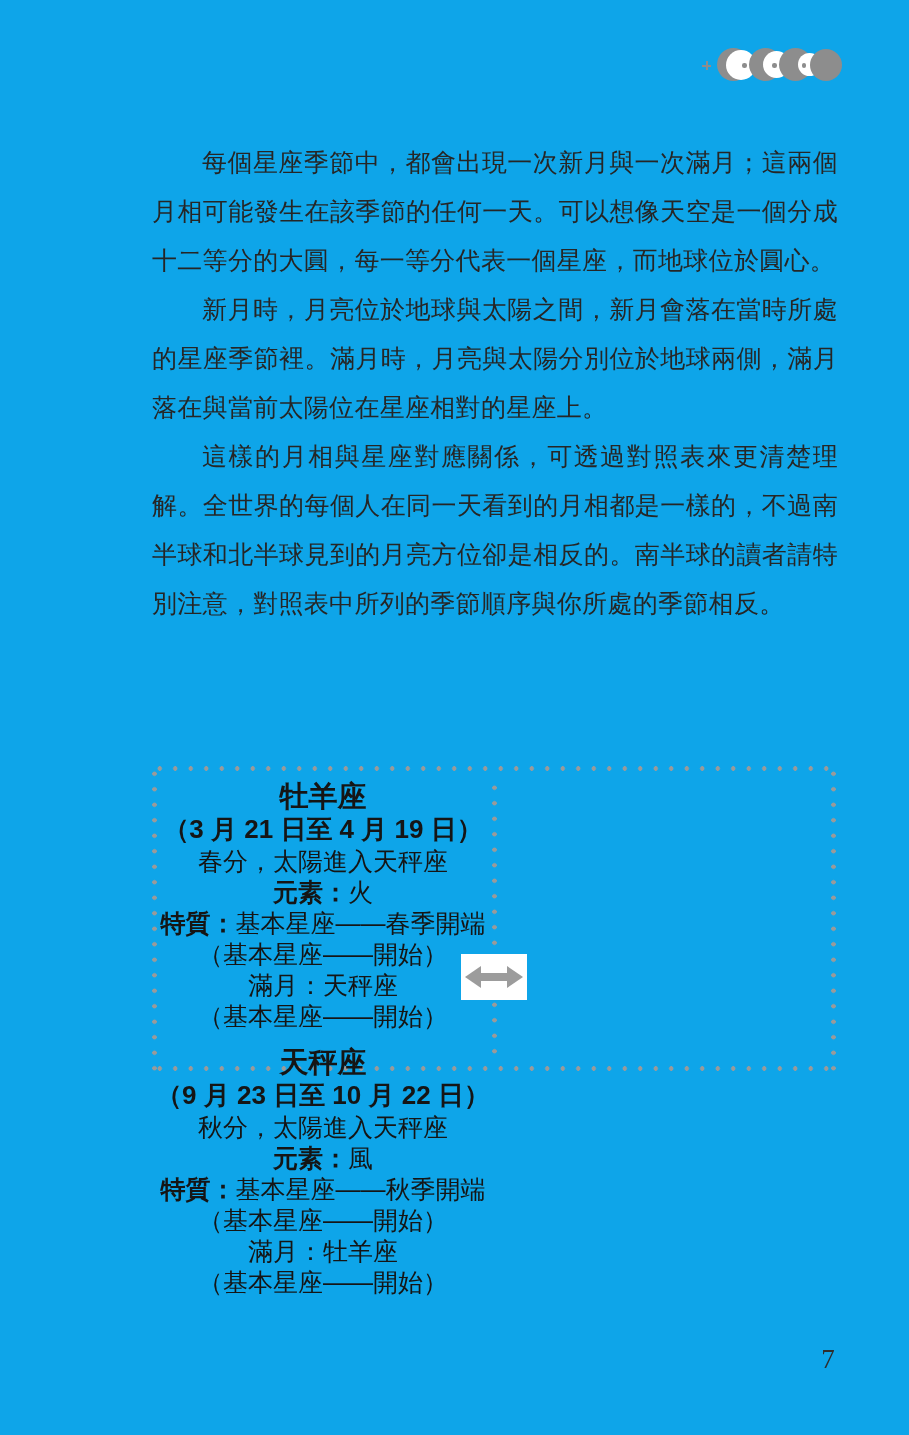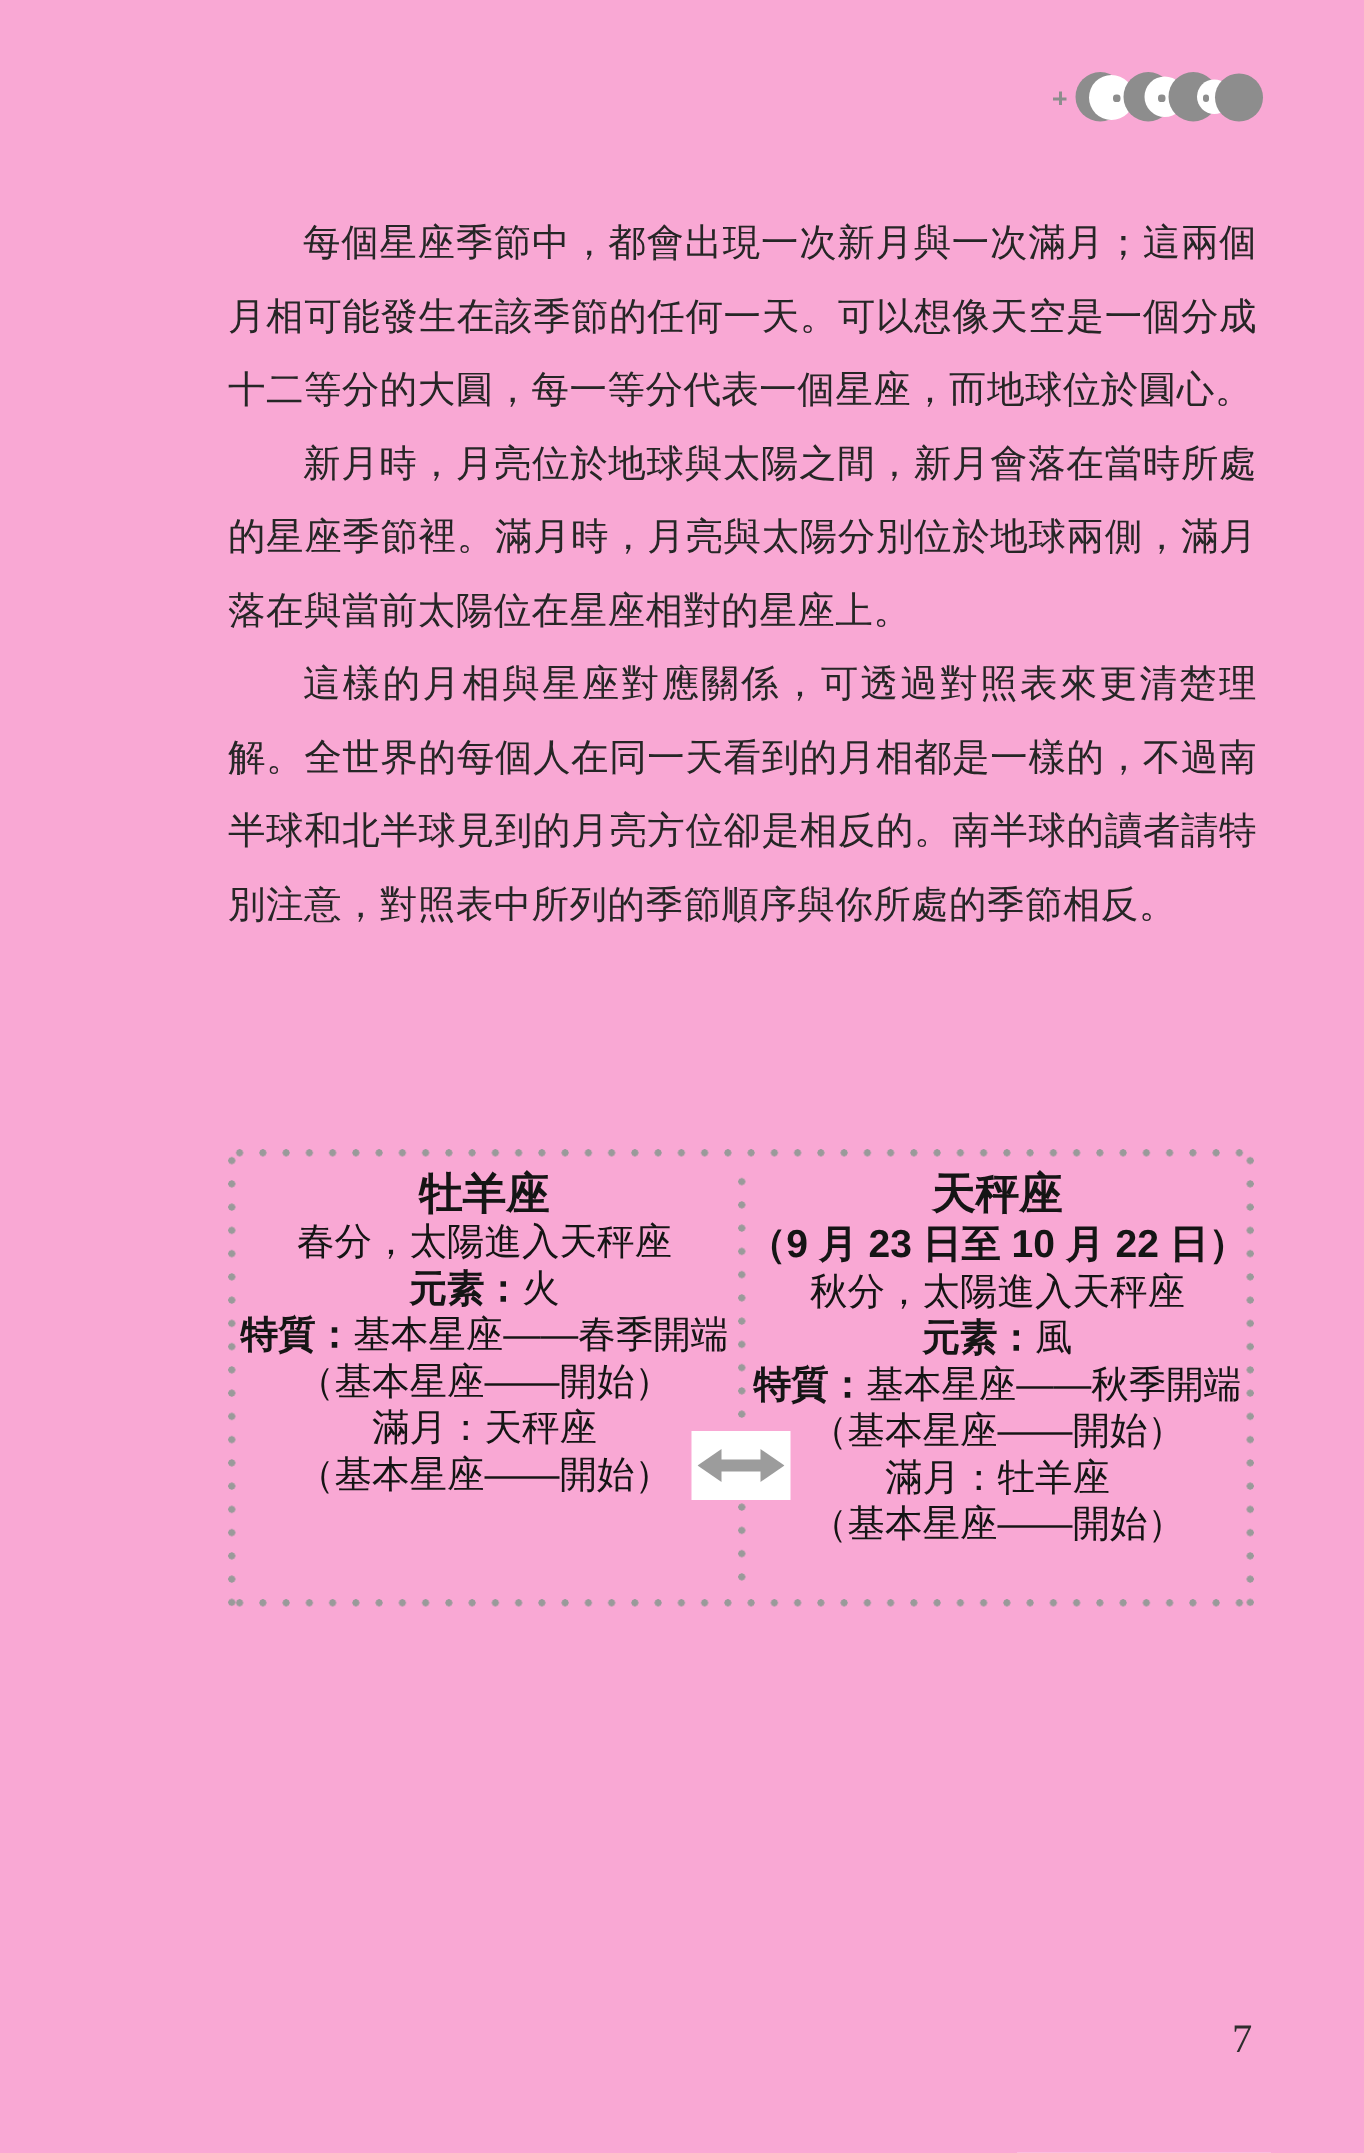--- a/index.html
+++ b/index.html
@@ -5,21 +5,21 @@
   html, body { margin: 0; padding: 0; }
   body {
     width: 909px; height: 1435px;
     background: #ffffff;
     position: relative;
     font-family: "Liberation Serif", "DejaVu Serif", serif;
     overflow: hidden;
   }
   .page {
     position: absolute; inset: 0;
-    background: #f9a8d4;
+    background: #0ea5e9;
   }
 
   
   .moon-row {
     position: absolute; left: 700px; top: 48px;
     width: 146px; height: 36px;
   }
   .plus {
     position: absolute; left: 2px; top: 13px; width: 9px; height: 9px;
     background:
@@ -65,21 +65,21 @@
       radial-gradient(circle closest-side, #9a9a9a 88%, rgba(154,154,154,0) 100%),
       radial-gradient(circle closest-side, #9a9a9a 88%, rgba(154,154,154,0) 100%),
       radial-gradient(circle closest-side, #9a9a9a 88%, rgba(154,154,154,0) 100%),
       radial-gradient(circle closest-side, #9a9a9a 88%, rgba(154,154,154,0) 100%);
     background-size: 15.5px 5px, 15.5px 5px, 5px 15.5px, 5px 15.5px;
     background-position: 0 0, 0 100%, 0 0, 100% 0;
     background-repeat: repeat-x, repeat-x, repeat-y, repeat-y;
     font-family: "Liberation Sans", "DejaVu Sans", sans-serif;
     color: #151515;
   }
-  .box-cols { display: flex; height: 100%; }
+  .box-cols { display: flex; height: 100%; flex-direction: column; }
   .box-col { width: 50%; padding-top: 13px; text-align: center; box-sizing: border-box; }
   .row       { font-size: 25px; line-height: 31px; }
   .row-title { font-size: 29px; line-height: 34px; font-weight: 700; }
   .row-date  { font-size: 26px; line-height: 33px; font-weight: 700; }
   .lbl { font-weight: 700; }
   .divider {
     position: absolute; left: calc(50% - 2.5px); top: 14px; bottom: 14px; width: 5px;
     background-image: radial-gradient(circle closest-side, #9a9a9a 88%, rgba(154,154,154,0) 100%);
     background-size: 5px 15.5px; background-repeat: repeat-y;
   }
@@ -120,20 +120,21 @@
     <p>每個星座季節中，都會出現一次新月與一次滿月；這兩個月相可能發生在該季節的任何一天。可以想像天空是一個分成十二等分的大圓，每一等分代表一個星座，而地球位於圓心。</p>
     <p>新月時，月亮位於地球與太陽之間，新月會落在當時所處的星座季節裡。滿月時，月亮與太陽分別位於地球兩側，滿月落在與當前太陽位在星座相對的星座上。</p>
     <p>這樣的月相與星座對應關係，可透過對照表來更清楚理解。全世界的每個人在同一天看到的月相都是一樣的，不過南半球和北半球見到的月亮方位卻是相反的。南半球的讀者請特別注意，對照表中所列的季節順序與你所處的季節相反。</p>
   </div>
 
   <div class="comparison-box">
     <div class="box-cols">
 
       <div class="box-col">
         <div class="row-title">牡羊座</div>
+        <div class="row-date">（3 月 21 日至 4 月 19 日）</div>
         <div class="row">春分，太陽進入天秤座</div>
         <div class="row"><span class="lbl">元素：</span><span>火</span></div>
         <div class="row"><span class="lbl">特質：</span><span>基本星座——春季開端</span></div>
         <div class="row">（基本星座——開始）</div>
         <div class="row">滿月：天秤座</div>
         <div class="row">（基本星座——開始）</div>
       </div>
 
       <div class="box-col">
         <div class="row-title">天秤座</div>

